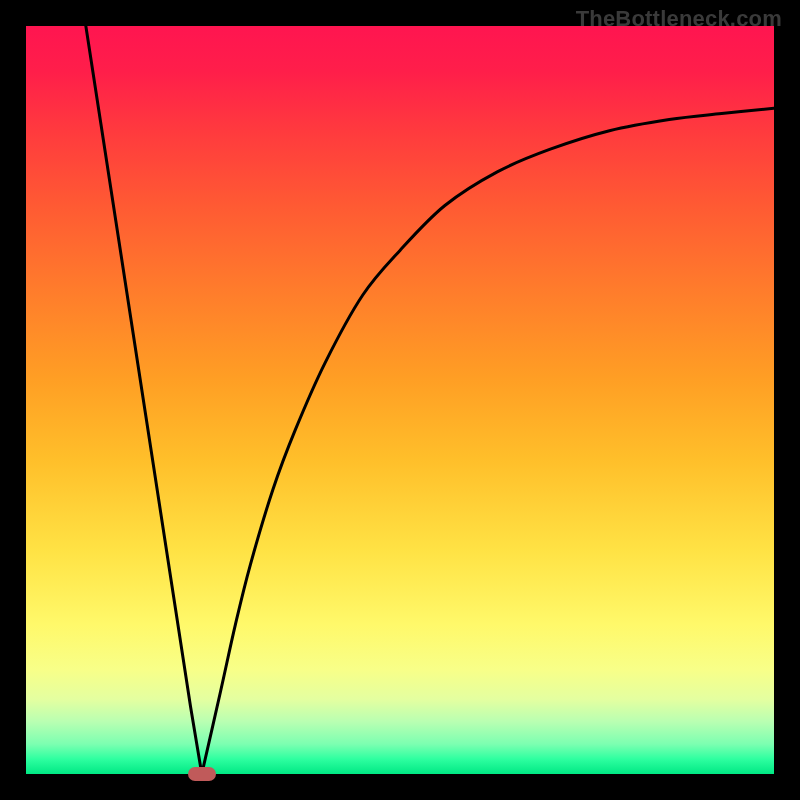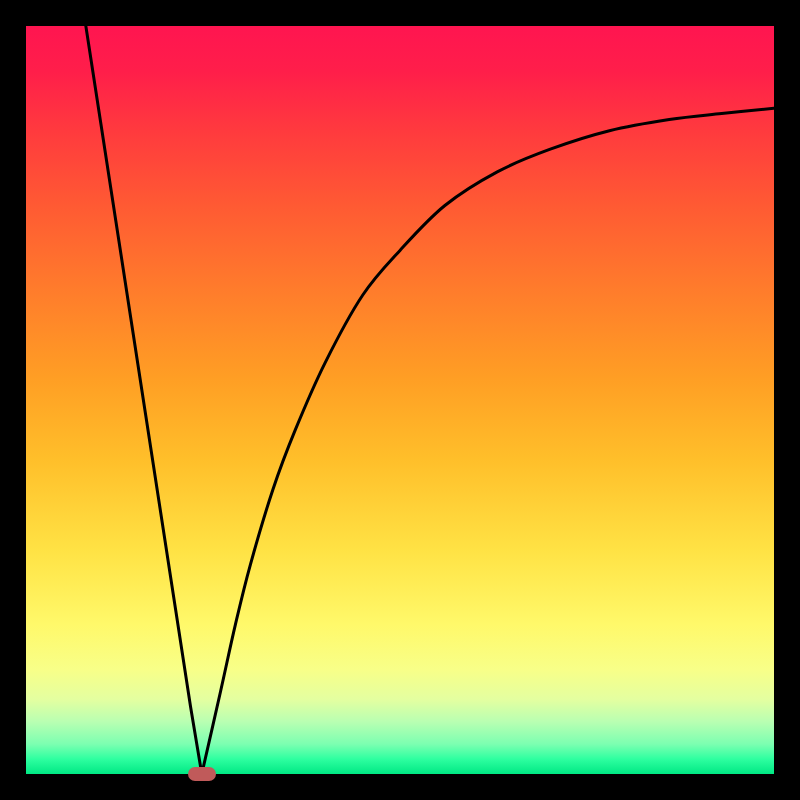--- a/index.html
+++ b/index.html
@@ -68,20 +68,21 @@
     height: 14px;
     background: #c05a5a;
     border-radius: 8px;
     transform: translate(-50%, -50%);
   }
 </style>
 </head>
 <body>
 
 <div class="frame">
+  <div class="watermark">TheBottleneck.com</div>
 
   <div class="plot">
     <div class="gradient"></div>
 
     <svg class="curve" viewBox="0 0 748 748" preserveAspectRatio="none">
       <path fill="none" stroke="#000" stroke-width="3" stroke-linecap="round" id="left-path" d="M 59.84 0.00 L 74.80 97.24 L 89.76 194.48 L 104.72 291.72 L 119.68 388.96 L 134.64 486.20 L 149.60 583.44 L 164.56 680.68 L 175.78 748.00"></path>
       <path fill="none" stroke="#000" stroke-width="3" stroke-linecap="round" id="right-path" d="M 175.78 748.00 C 178.90 734.29, 188.87 690.65, 194.48 665.72 C 200.09 640.79, 204.45 619.59, 209.44 598.40 C 214.43 577.21, 218.17 561.00, 224.40 538.56 C 230.63 516.12, 239.36 486.20, 246.84 463.76 C 254.32 441.32, 260.55 425.11, 269.28 403.92 C 278.01 382.73, 287.98 359.04, 299.20 336.60 C 310.42 314.16, 324.13 287.98, 336.60 269.28 C 349.07 250.58, 360.29 239.36, 374.00 224.40 C 387.71 209.44, 402.67 192.61, 418.88 179.52 C 435.09 166.43, 453.79 155.21, 471.24 145.86 C 488.69 136.51, 504.90 130.28, 523.60 123.42 C 542.30 116.56, 563.49 109.71, 583.44 104.72 C 603.39 99.73, 624.58 96.37, 643.28 93.50 C 661.98 90.63, 678.19 89.39, 695.64 87.52 C 713.09 85.65, 739.27 83.15, 748.00 82.28"></path>
     </svg>
 
     <div class="marker" id="marker" style="left: 175.78px; top: 748px;"></div>

